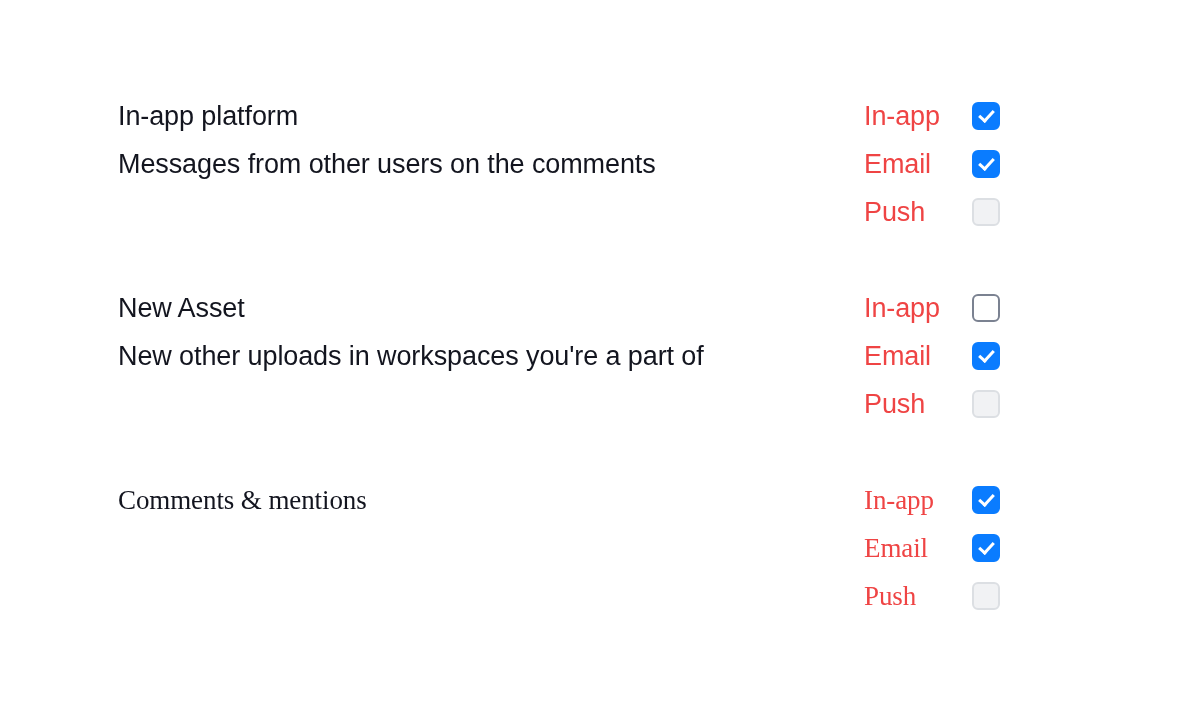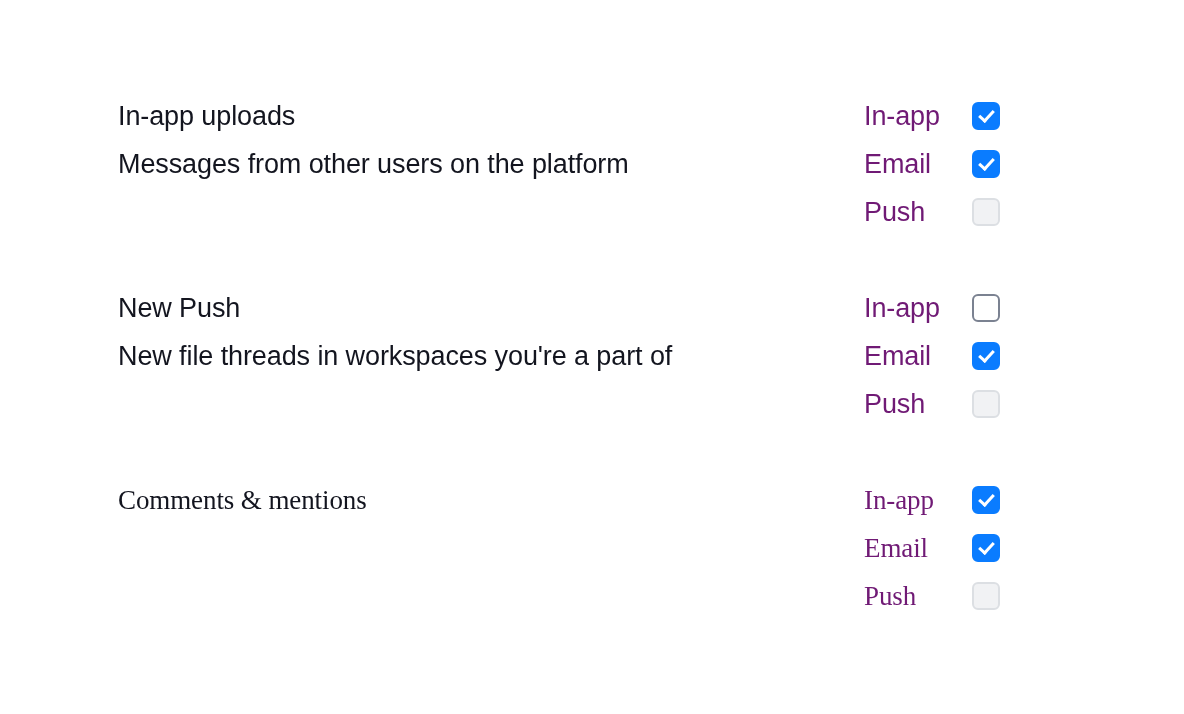--- a/index.html
+++ b/index.html
@@ -63,21 +63,21 @@
   }
   .channel-row {
     display: flex;
     align-items: center;
     justify-content: space-between;
     height: 48px;
   }
   .channel-label {
     font-size: 27px;
     line-height: 48px;
-    color: #701a75;
+    color: #ef4444;
     letter-spacing: -0.1px;
     white-space: nowrap;
   }
 
   
   .checkbox {
     box-sizing: border-box;
     width: 28px;
     height: 28px;
     border-radius: 6px;
@@ -106,43 +106,43 @@
     border-color: #dcdfe3;
   }
 </style>
 </head>
 <body>
 
 <div class="settings-panel">
 
   <div class="setting-group">
     <div class="group-text">
-      <div class="group-title">In-app uploads</div>
-      <div class="group-desc">Messages from other users on the platform</div>
+      <div class="group-title">In-app platform</div>
+      <div class="group-desc">Messages from other users on the comments</div>
     </div>
     <div class="channel-list">
       <div class="channel-row">
         <span class="channel-label">In-app</span>
         <span class="checkbox checked"></span>
       </div>
       <div class="channel-row">
         <span class="channel-label">Email</span>
         <span class="checkbox checked"></span>
       </div>
       <div class="channel-row">
         <span class="channel-label">Push</span>
         <span class="checkbox disabled"></span>
       </div>
     </div>
   </div>
 
   <div class="setting-group">
     <div class="group-text">
-      <div class="group-title">New Push</div>
-      <div class="group-desc">New file threads in workspaces you're a part of</div>
+      <div class="group-title">New Asset</div>
+      <div class="group-desc">New other uploads in workspaces you're a part of</div>
     </div>
     <div class="channel-list">
       <div class="channel-row">
         <span class="channel-label">In-app</span>
         <span class="checkbox"></span>
       </div>
       <div class="channel-row">
         <span class="channel-label">Email</span>
         <span class="checkbox checked"></span>
       </div>

